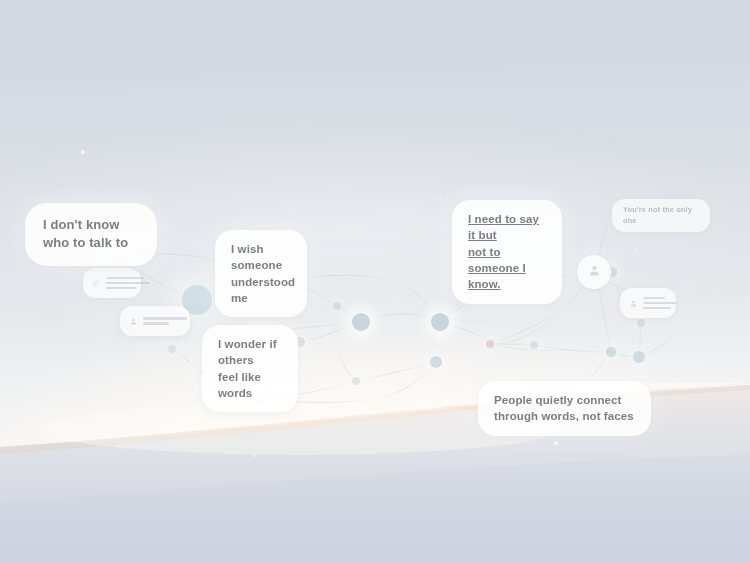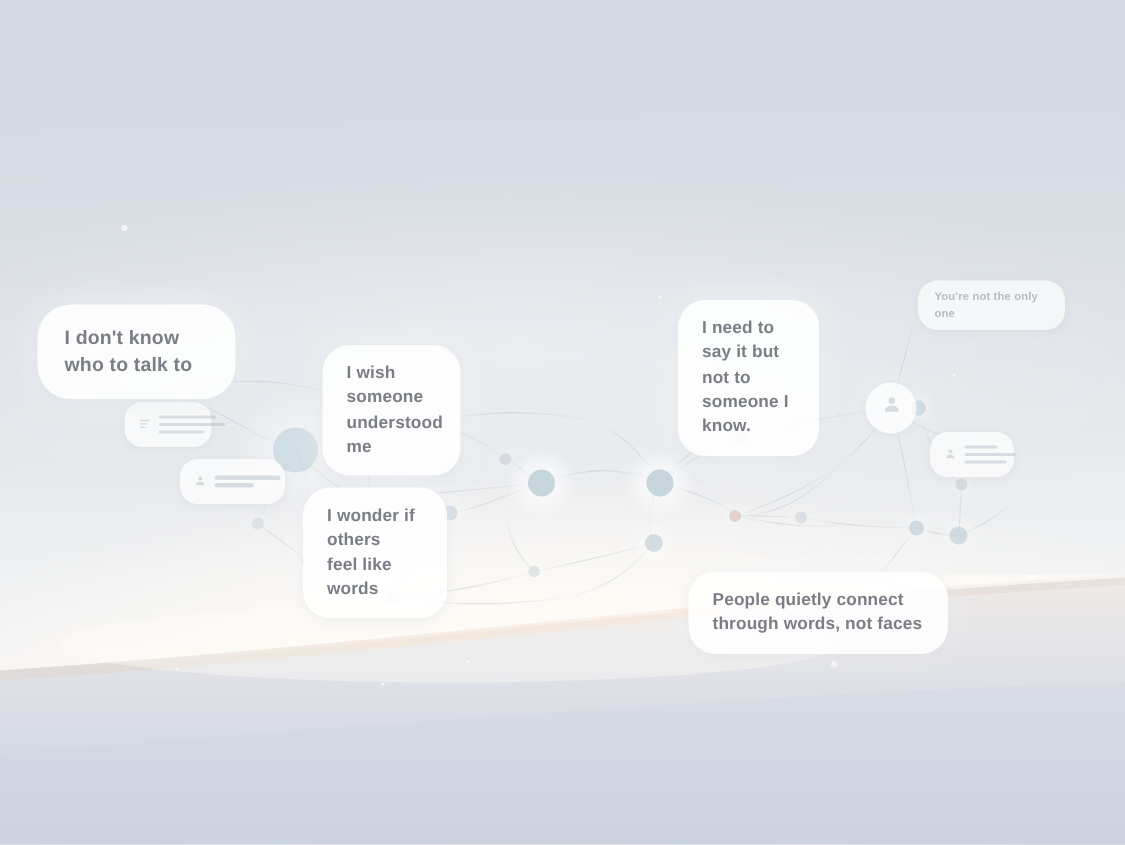--- a/index.html
+++ b/index.html
@@ -286,23 +286,23 @@
           <div class="chip-line" style="width:28px"></div>
         </div>
       </div>
     </div>
 
   <div id="bubble-layer">
       <div class="bubble lg" style="left: 25px; top: 203px; width: 132px;">I don't know
 who to talk to</div>
       <div class="bubble" style="left: 215px; top: 230px; width: 92px;">I wish someone
 understood me</div>
-      <div class="bubble" style="left: 452px; top: 200px; width: 94px;">I need to say it but
+      <div class="bubble" style="left: 452px; top: 200px; width: 110px; text-decoration: underline;">I need to say it but
 not to someone I
 know.</div>
-      <div class="bubble sm" style="left: 612px; top: 187px; width: 98px;">You're not the only one</div>
+      <div class="bubble sm" style="left: 612px; top: 199px; width: 98px;">You're not the only one</div>
       <div class="bubble" style="left: 202px; top: 325px; width: 96px;">I wonder if others
 feel like words</div>
-      <div class="bubble" style="left: 459px; top: 381px; width: 173px;">People quietly connect
+      <div class="bubble" style="left: 478px; top: 381px; width: 173px;">People quietly connect
 through words, not faces</div>
     </div>
 
 </div>
 
 </body></html>

